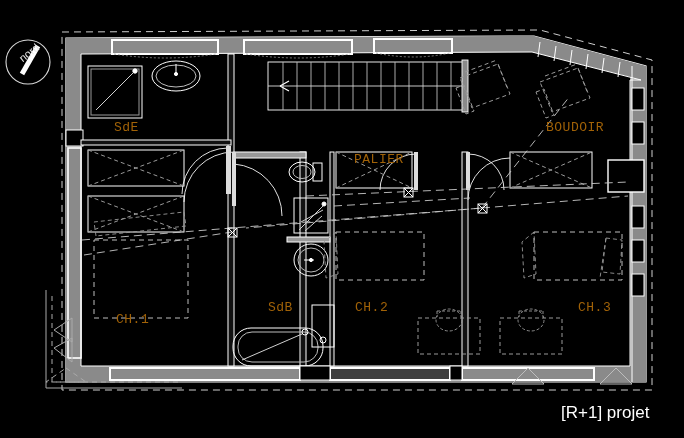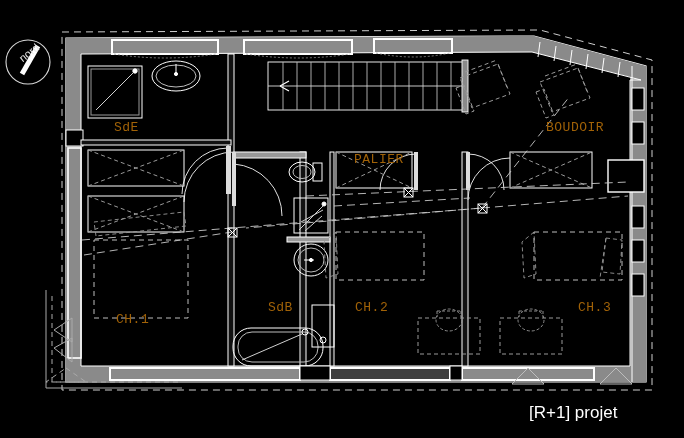--- a/index.html
+++ b/index.html
@@ -268,15 +268,15 @@
 <div class="lbl" style="left:114px;top:120px;">SdE</div>
 <div class="lbl" style="left:354px;top:120px;margin-top:32px;">PALIER</div>
 <div class="lbl" style="left:546px;top:120px;">BOUDOIR</div>
 <div class="lbl" style="left:116px;top:312px;">CH.1</div>
 <div class="lbl" style="left:268px;top:300px;">SdB</div>
 <div class="lbl" style="left:355px;top:300px;">CH.2</div>
 <div class="lbl" style="left:530px;top:300px;margin-left:48px;">CH.3</div>
 
 <div class="compass-lbl" style="left:24px;top:52px;">nord</div>
 
-<div class="caption" style="left:529px;top:403px;">[R+1] projet</div>
+<div class="caption" style="left:561px;top:403px;">[R+1] projet</div>
 
 </div>
 
 </body></html>

